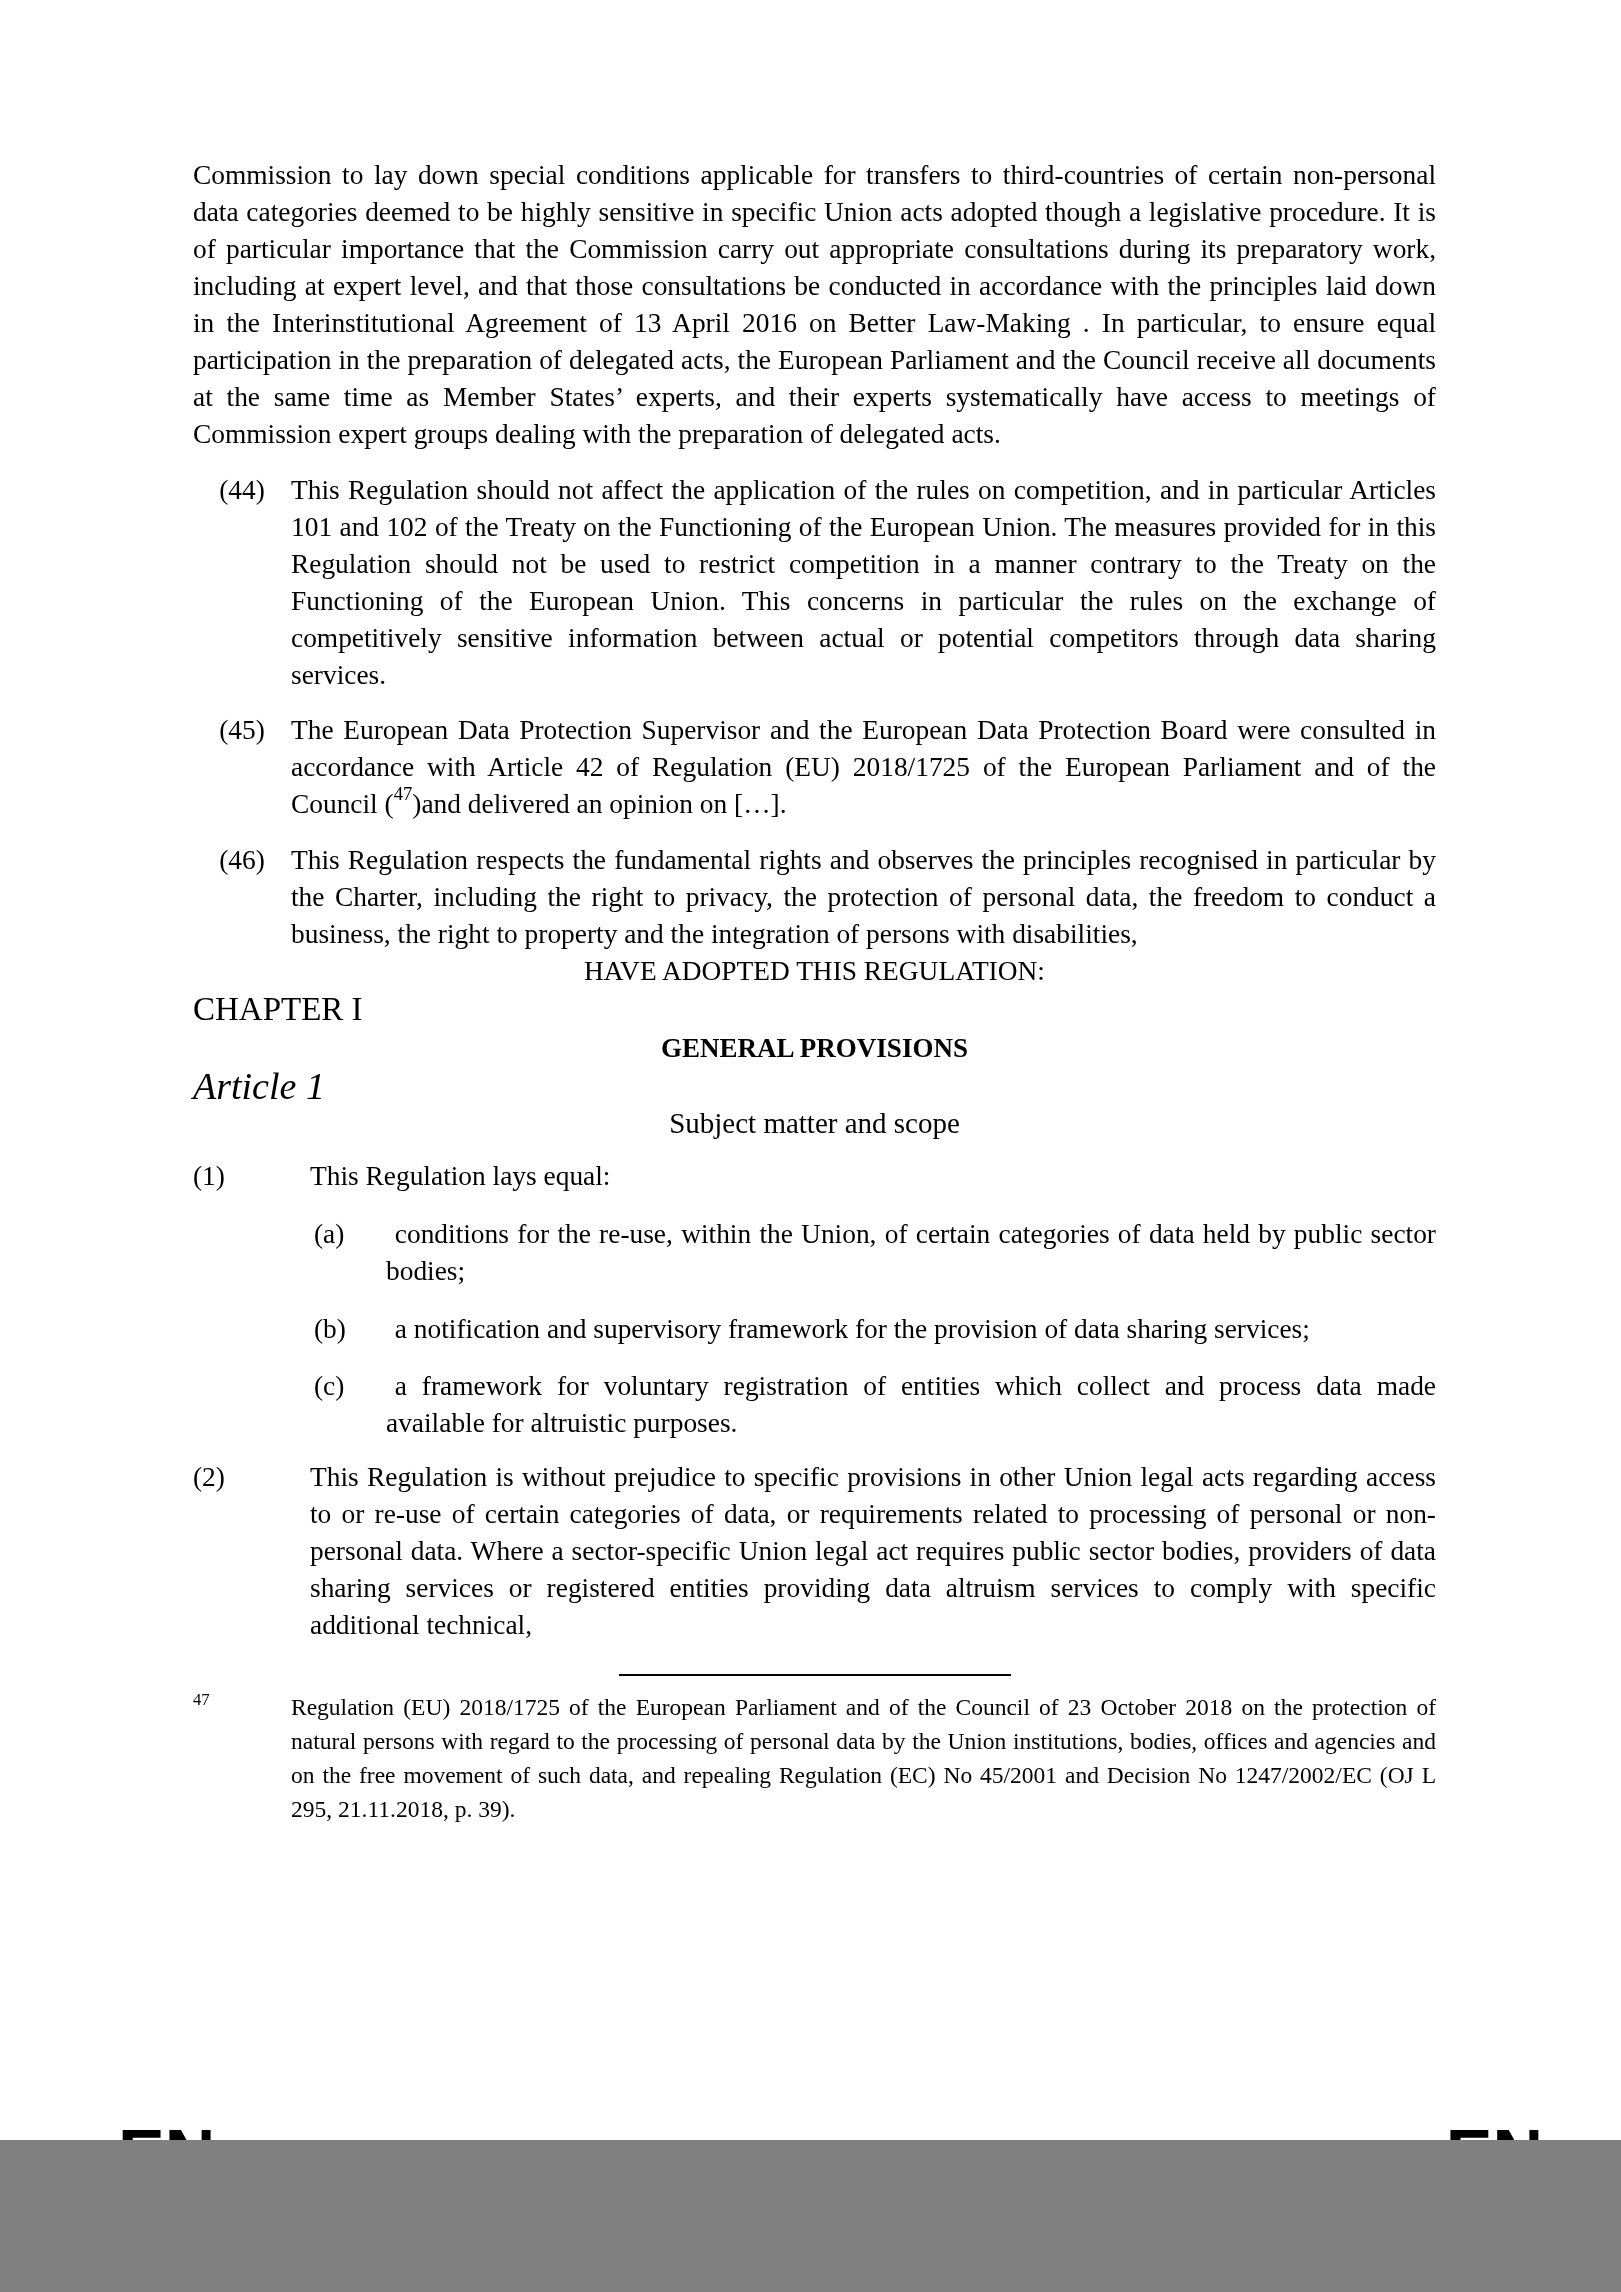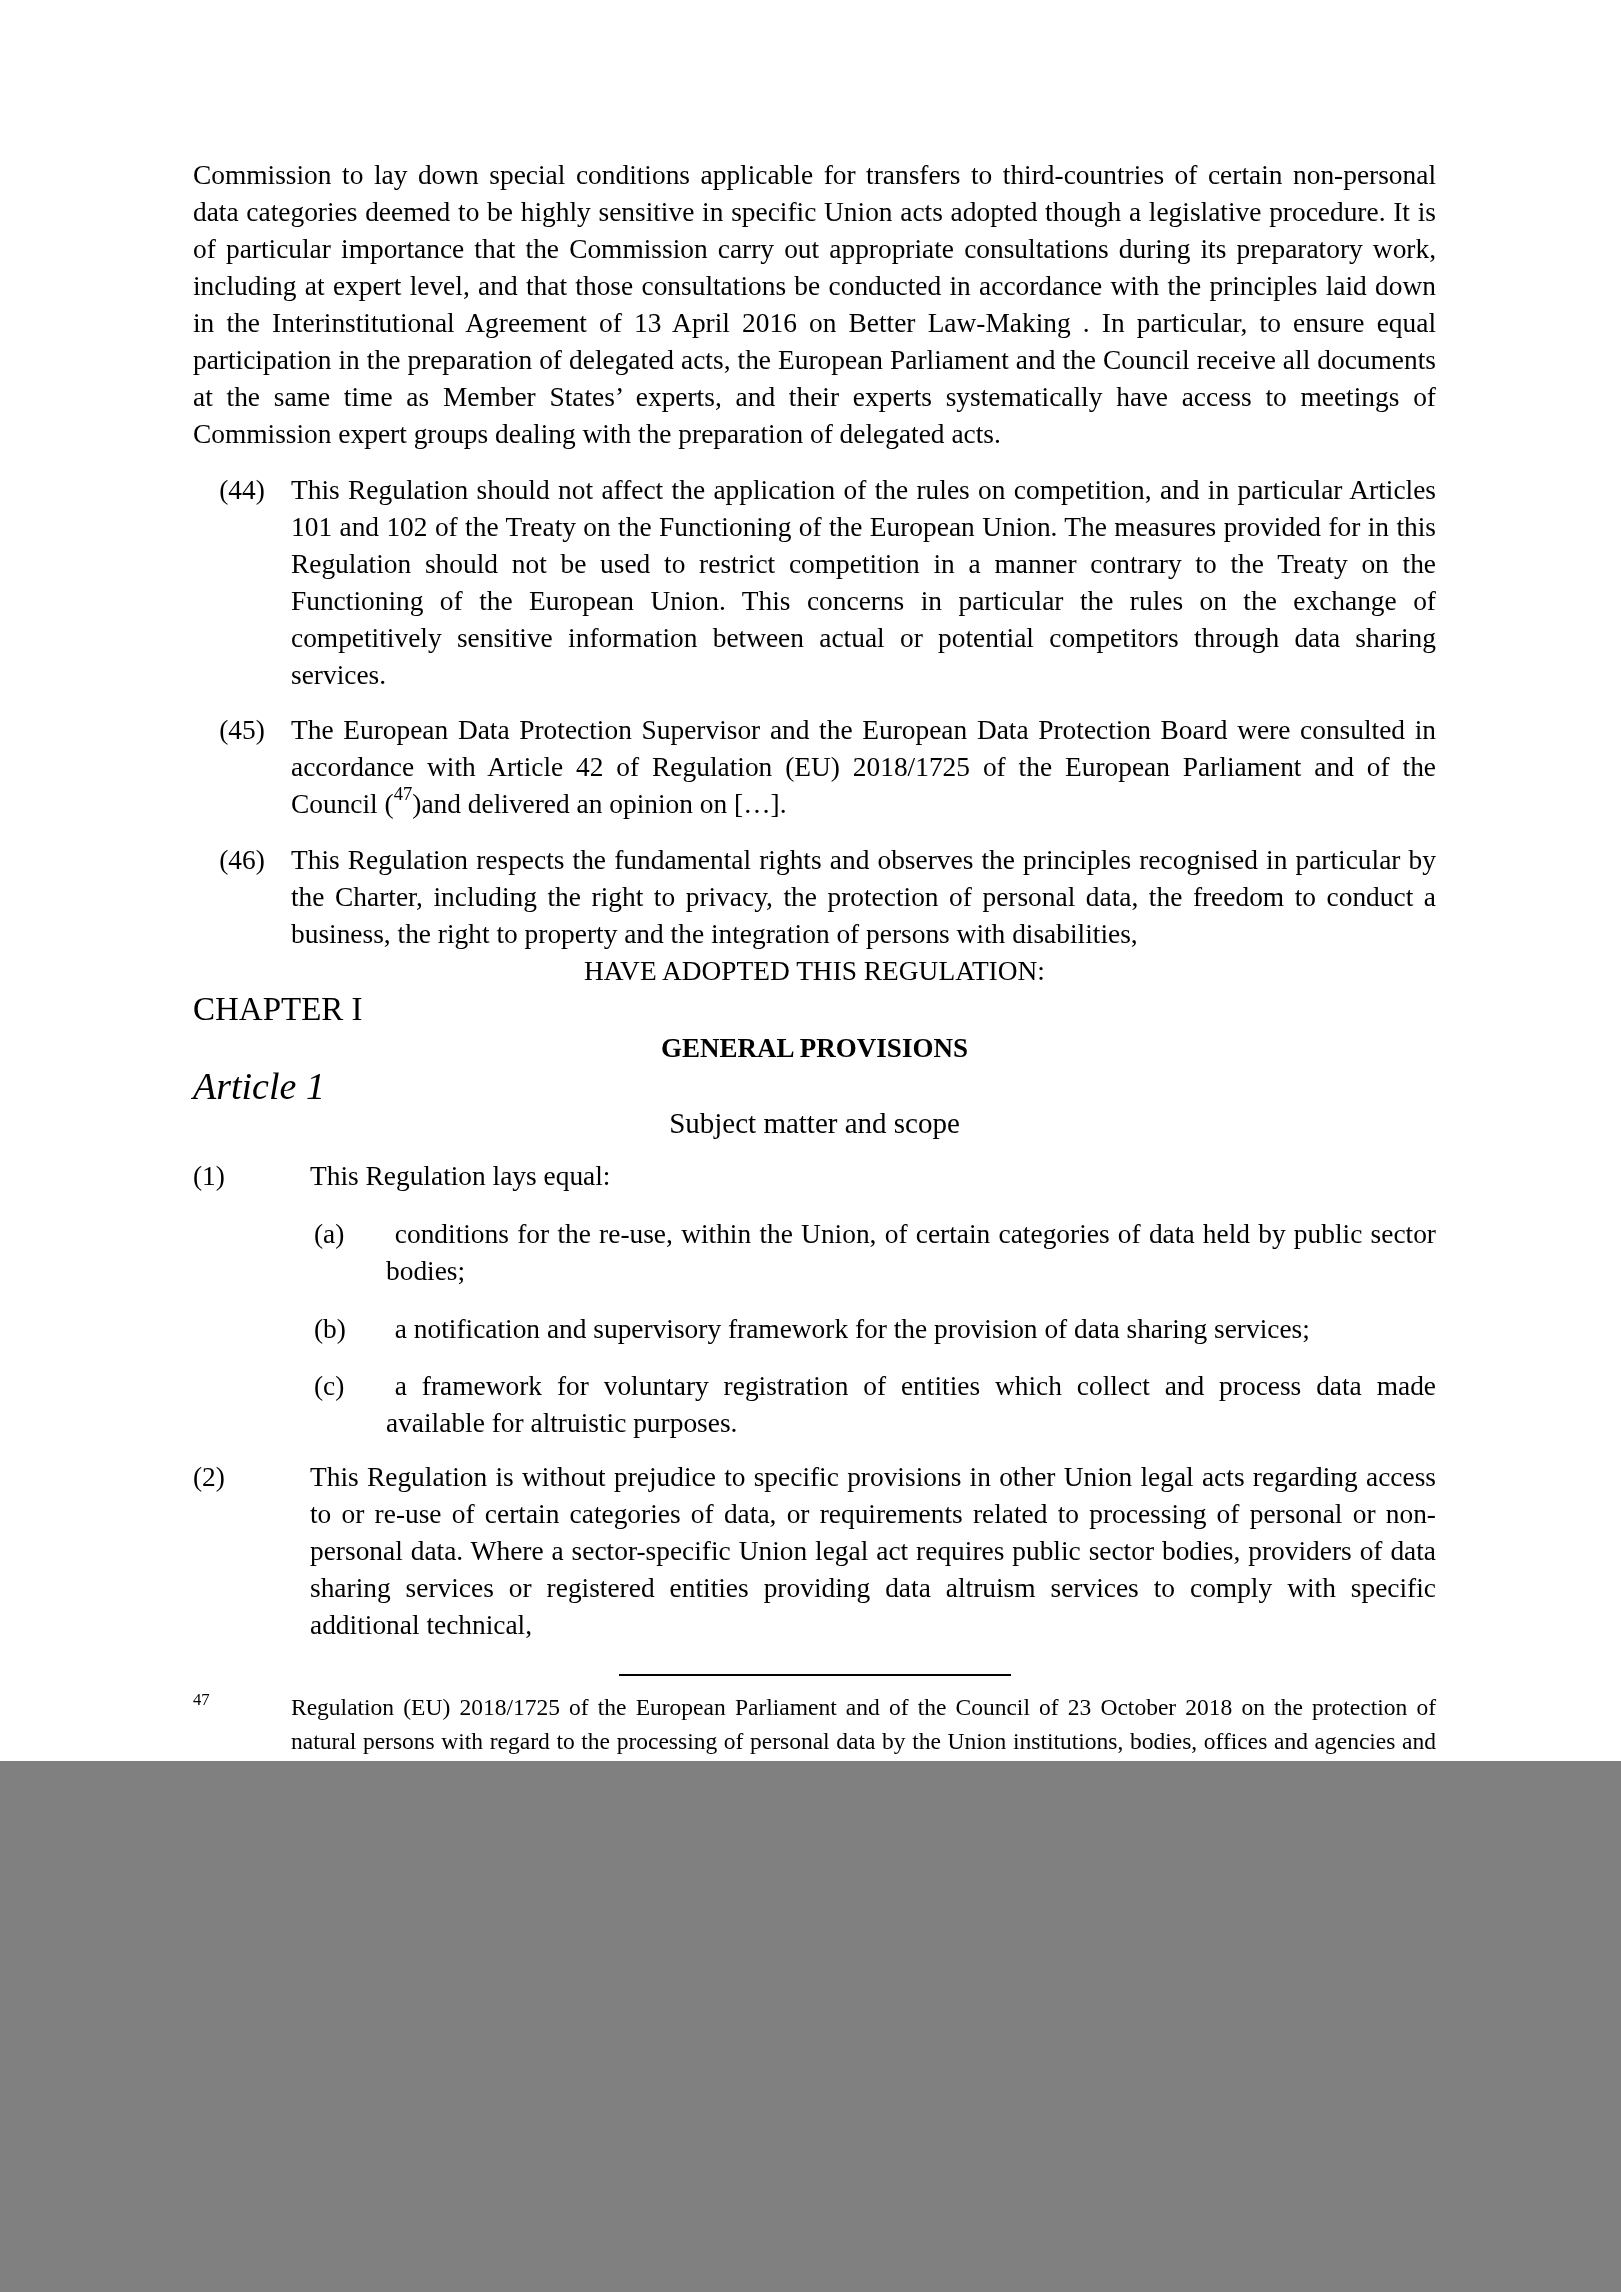--- a/index.html
+++ b/index.html
@@ -3,21 +3,21 @@
 <meta charset="utf-8">
 <style>
   html, body {
     margin: 0;
     padding: 0;
     background: #808080;
   }
   .page {
     position: relative;
     width: 1621px;
-    height: 1761px;
+    height: 2140px;
     margin: 0 auto;
     background: #ffffff;
     color: #000000;
     font-family: "Liberation Serif", serif;
     overflow: hidden;
   }
   .content {
     position: absolute;
     left: 193px;
     top: 157px;

